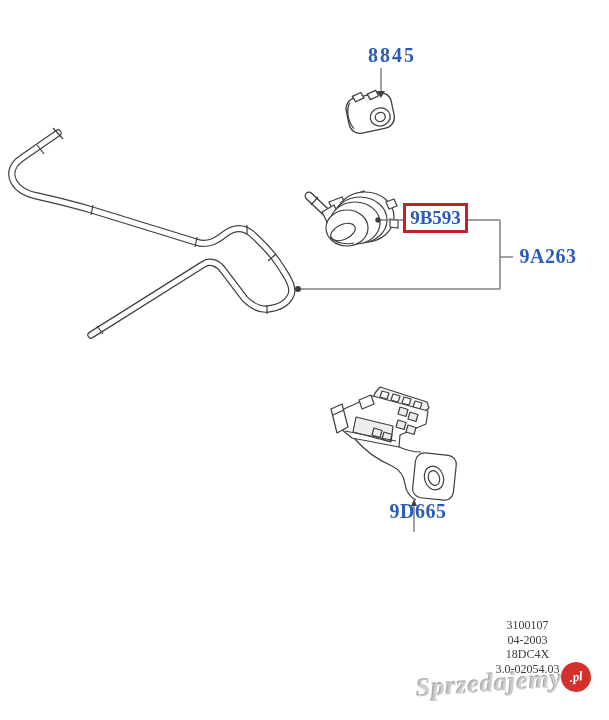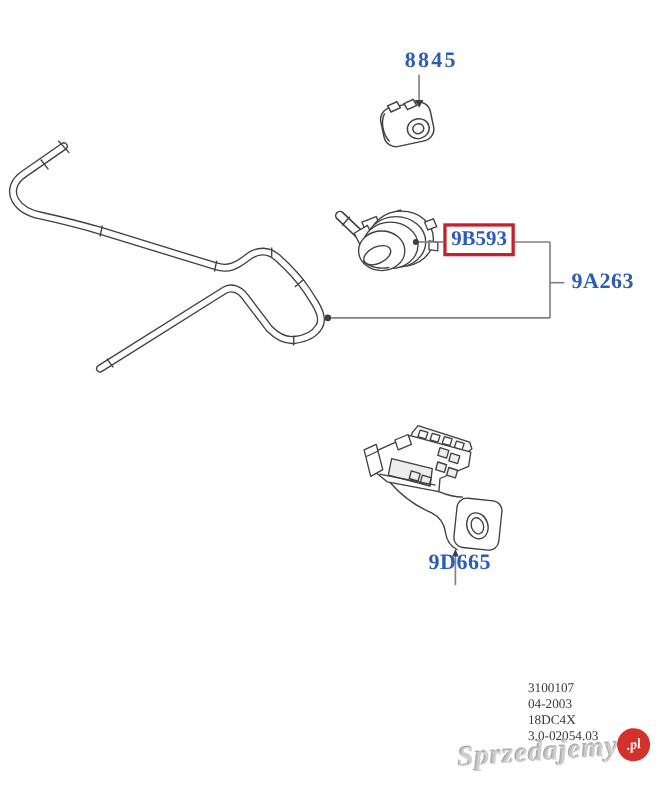--- a/index.html
+++ b/index.html
@@ -13,21 +13,21 @@
     text-align:center;white-space:nowrap;letter-spacing:0.5px;
   }
   #label-8845{left:357px;top:44px;width:70px;letter-spacing:2px;}
   #label-9b593{
     left:403px;top:203px;width:65px;height:30px;box-sizing:border-box;
     border:3px solid #c3222a;font-size:19px;line-height:24px;letter-spacing:0;
   }
   #label-9a263{left:517px;top:245px;width:62px;text-align:center;}
   #label-9d665{left:389px;top:500px;width:58px;}
   #info-block{
-    position:absolute;left:480px;top:618px;width:95px;text-align:left;
+    position:absolute;left:480px;top:618px;width:95px;text-align:center;
     font-size:12px;line-height:14.7px;color:#3a3a3a;z-index:1;
   }
   #copyright{
     position:absolute;left:146px;top:679px;font-size:12.5px;color:#222222;
     white-space:nowrap;z-index:1;
   }
   #watermark{
     position:absolute;left:416px;top:668px;width:160px;z-index:5;
     font-size:26px;font-weight:bold;font-style:italic;letter-spacing:1px;
     color:rgba(195,195,195,0.8);

